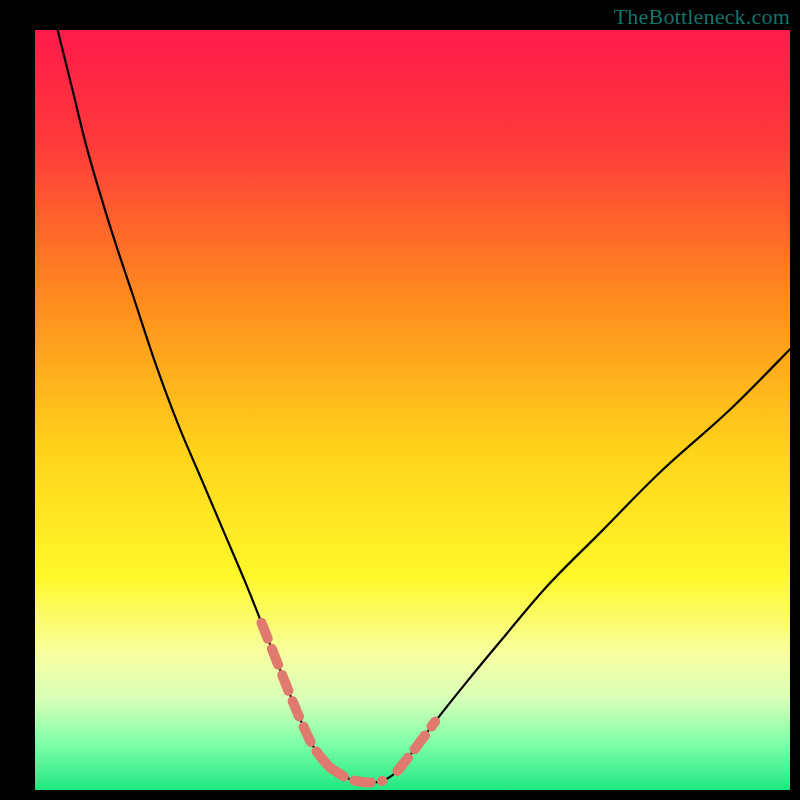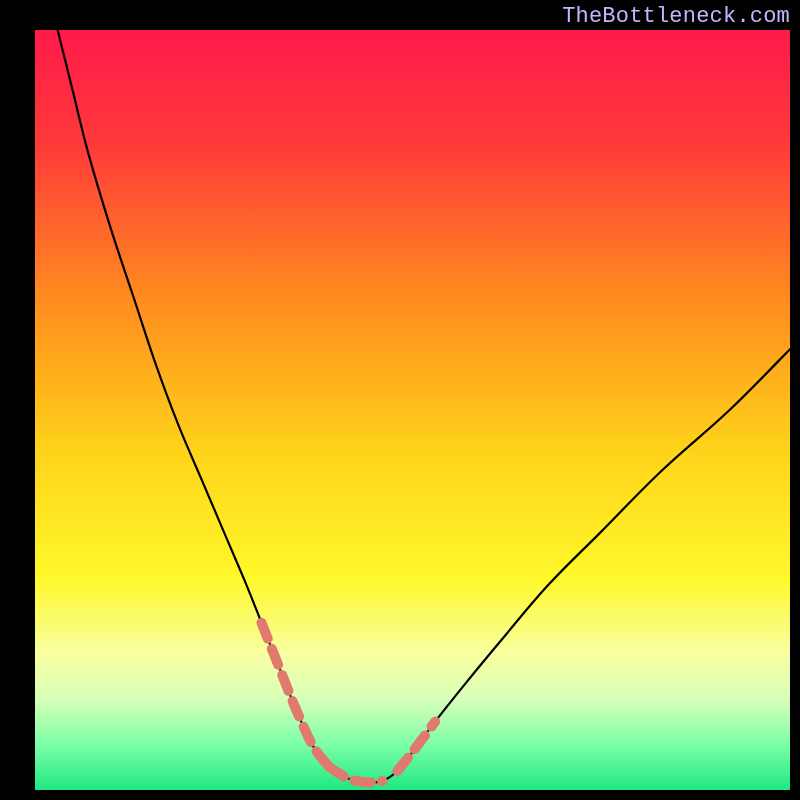--- a/index.html
+++ b/index.html
@@ -15,23 +15,23 @@
     position: absolute;
     left: 0; top: 0;
     width: 800px;
     height: 800px;
     background: #000;
   }
   .watermark {
     position: absolute;
     top: 4px;
     right: 10px;
-    color: #c4b5fd;
+    color: #0f766e;
     font-size: 22px;
-    font-family: Liberation Mono, monospace;
+    font-family: Liberation Serif, serif;
     letter-spacing: 0.2px;
     z-index: 5;
   }
   svg.plot {
     position: absolute;
     left: 0; top: 0;
     width: 800px;
     height: 800px;
     display: block;
   }

